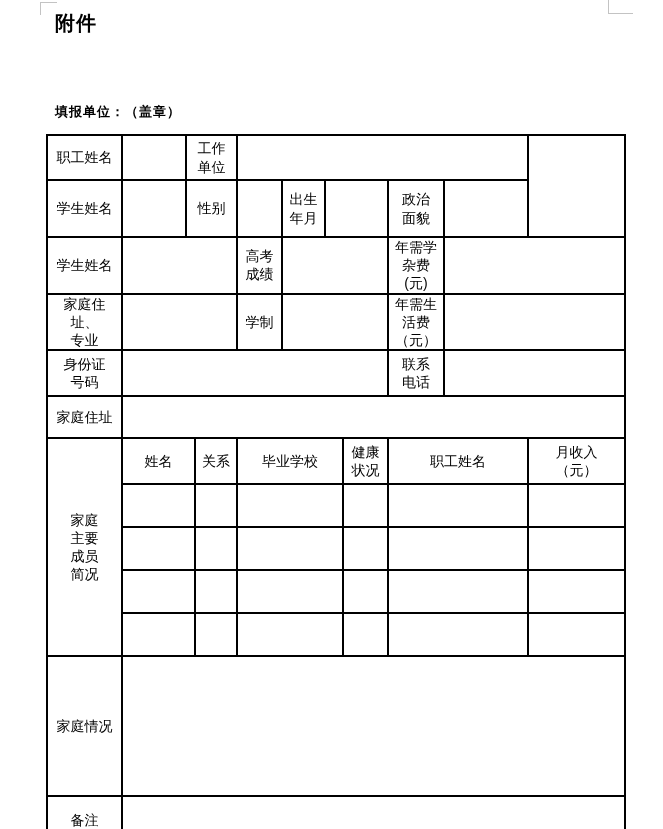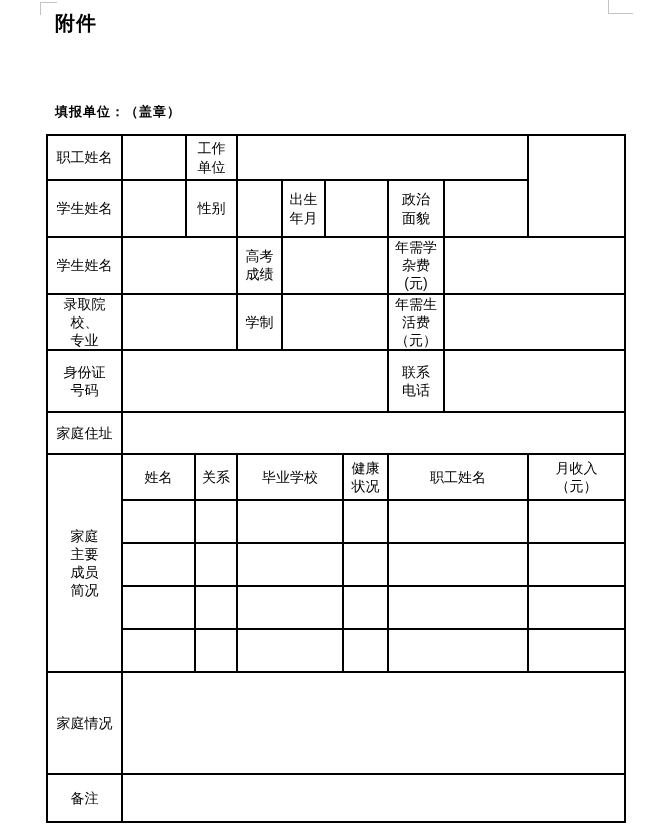--- a/index.html
+++ b/index.html
@@ -129,32 +129,32 @@
       <td>高考
 成绩</td>
       <td colspan="3"></td>
       <td>年需学
 杂费
 (元)</td>
       <td colspan="2"></td>
     </tr>
 
     <tr style="height:55px">
-      <td>录取院校、
+      <td>家庭住址、
 专业</td>
       <td colspan="3"></td>
       <td>学制</td>
       <td colspan="3"></td>
       <td>年需生
 活费
 （元）</td>
       <td colspan="2"></td>
     </tr>
 
-    <tr style="height:62px">
+    <tr style="height:46px">
       <td>身份证
 号码</td>
       <td colspan="7"></td>
       <td>联系
 电话</td>
       <td colspan="2"></td>
     </tr>
 
     <tr style="height:42px">
       <td>家庭住址</td>
@@ -202,21 +202,21 @@
     </tr>
     <tr style="height:43px">
       <td colspan="2"></td>
       <td></td>
       <td colspan="3"></td>
       <td></td>
       <td colspan="2"></td>
       <td></td>
     </tr>
 
-    <tr style="height:102px">
+    <tr style="height:140px">
       <td>家庭情况</td>
       <td colspan="10"></td>
     </tr>
 
     <tr style="height:48px">
       <td>备注</td>
       <td colspan="10"></td>
     </tr>
   </tbody>
     </table>

